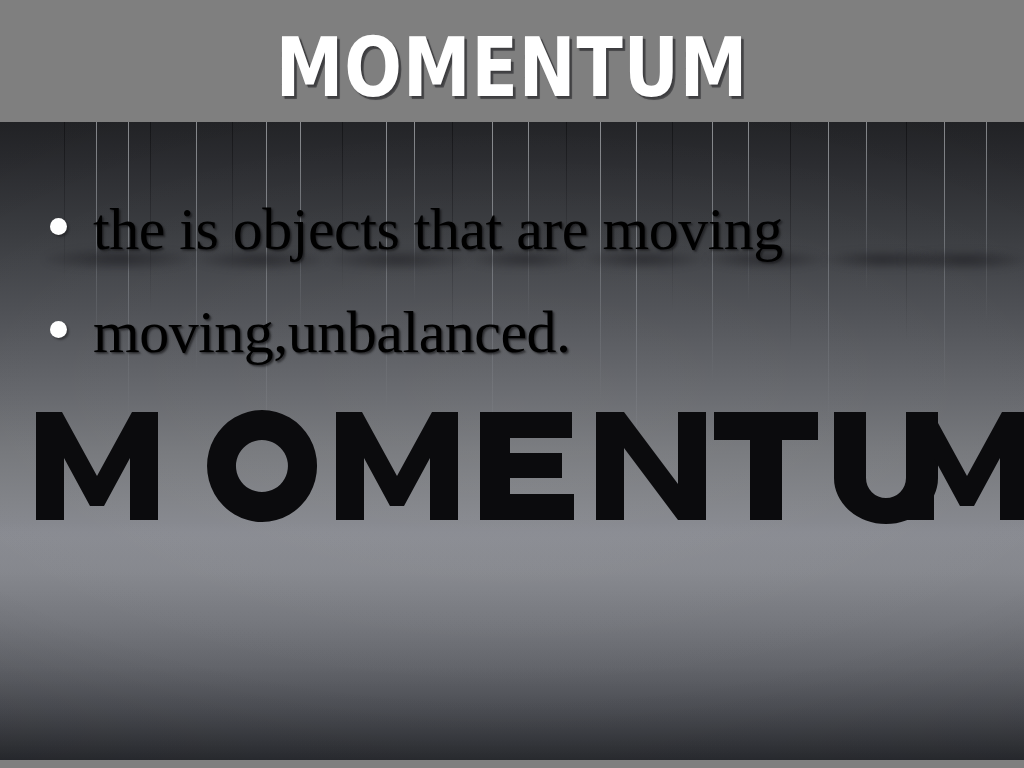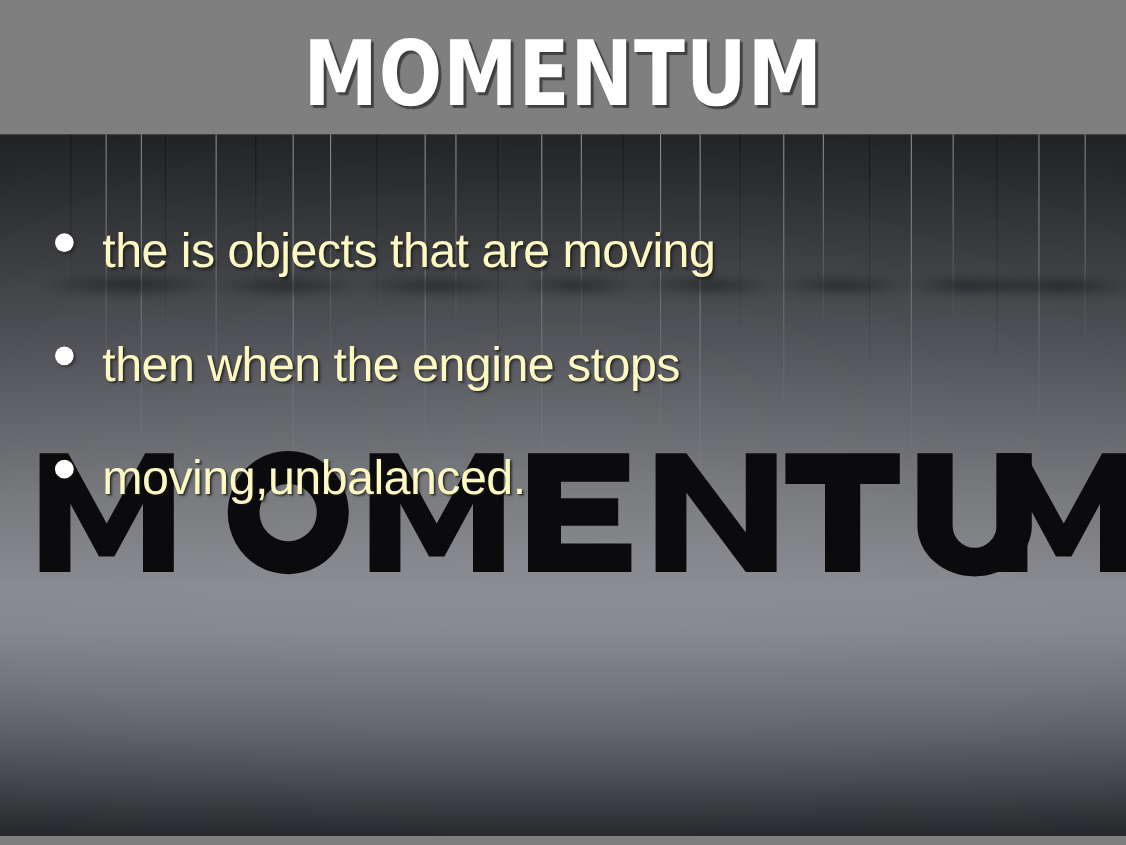--- a/index.html
+++ b/index.html
@@ -170,23 +170,23 @@
     width: 17px;
     height: 17px;
     margin-right: 26px;
     border-radius: 50%;
     background: #ffffff;
     position: relative;
     top: -14px;
     box-shadow: 2px 2px 2px rgba(25,25,28,0.5);
   }
   .bullet-text {
-    color: #fef9c3;
-    font-family: Liberation Sans, sans-serif;
-    font-size: 44px;
+    color: #000000;
+    font-family: Liberation Serif, serif;
+    font-size: 60px;
     line-height: 62px;
     font-weight: 400;
     letter-spacing: -0.5px;
     white-space: nowrap;
     text-shadow:
       2px 2px 2px rgba(25,25,28,0.55),
       1px 1px 1px rgba(25,25,28,0.45);
   }
 </style>
 </head>
@@ -265,24 +265,20 @@
 
   <div id="title">MOMENTUM</div>
 
   <div id="bullets">
 
     <div class="bullet-row">
       <span class="bullet-dot"></span>
       <span class="bullet-text">the is objects that are moving</span>
     </div>
 
-    <div class="bullet-row">
-      <span class="bullet-dot"></span>
-      <span class="bullet-text">then when the engine stops</span>
-    </div>
 
 
     <div class="bullet-row">
       <span class="bullet-dot"></span>
       <span class="bullet-text">moving,unbalanced.</span>
     </div>
 
   </div>
 
 </div>

